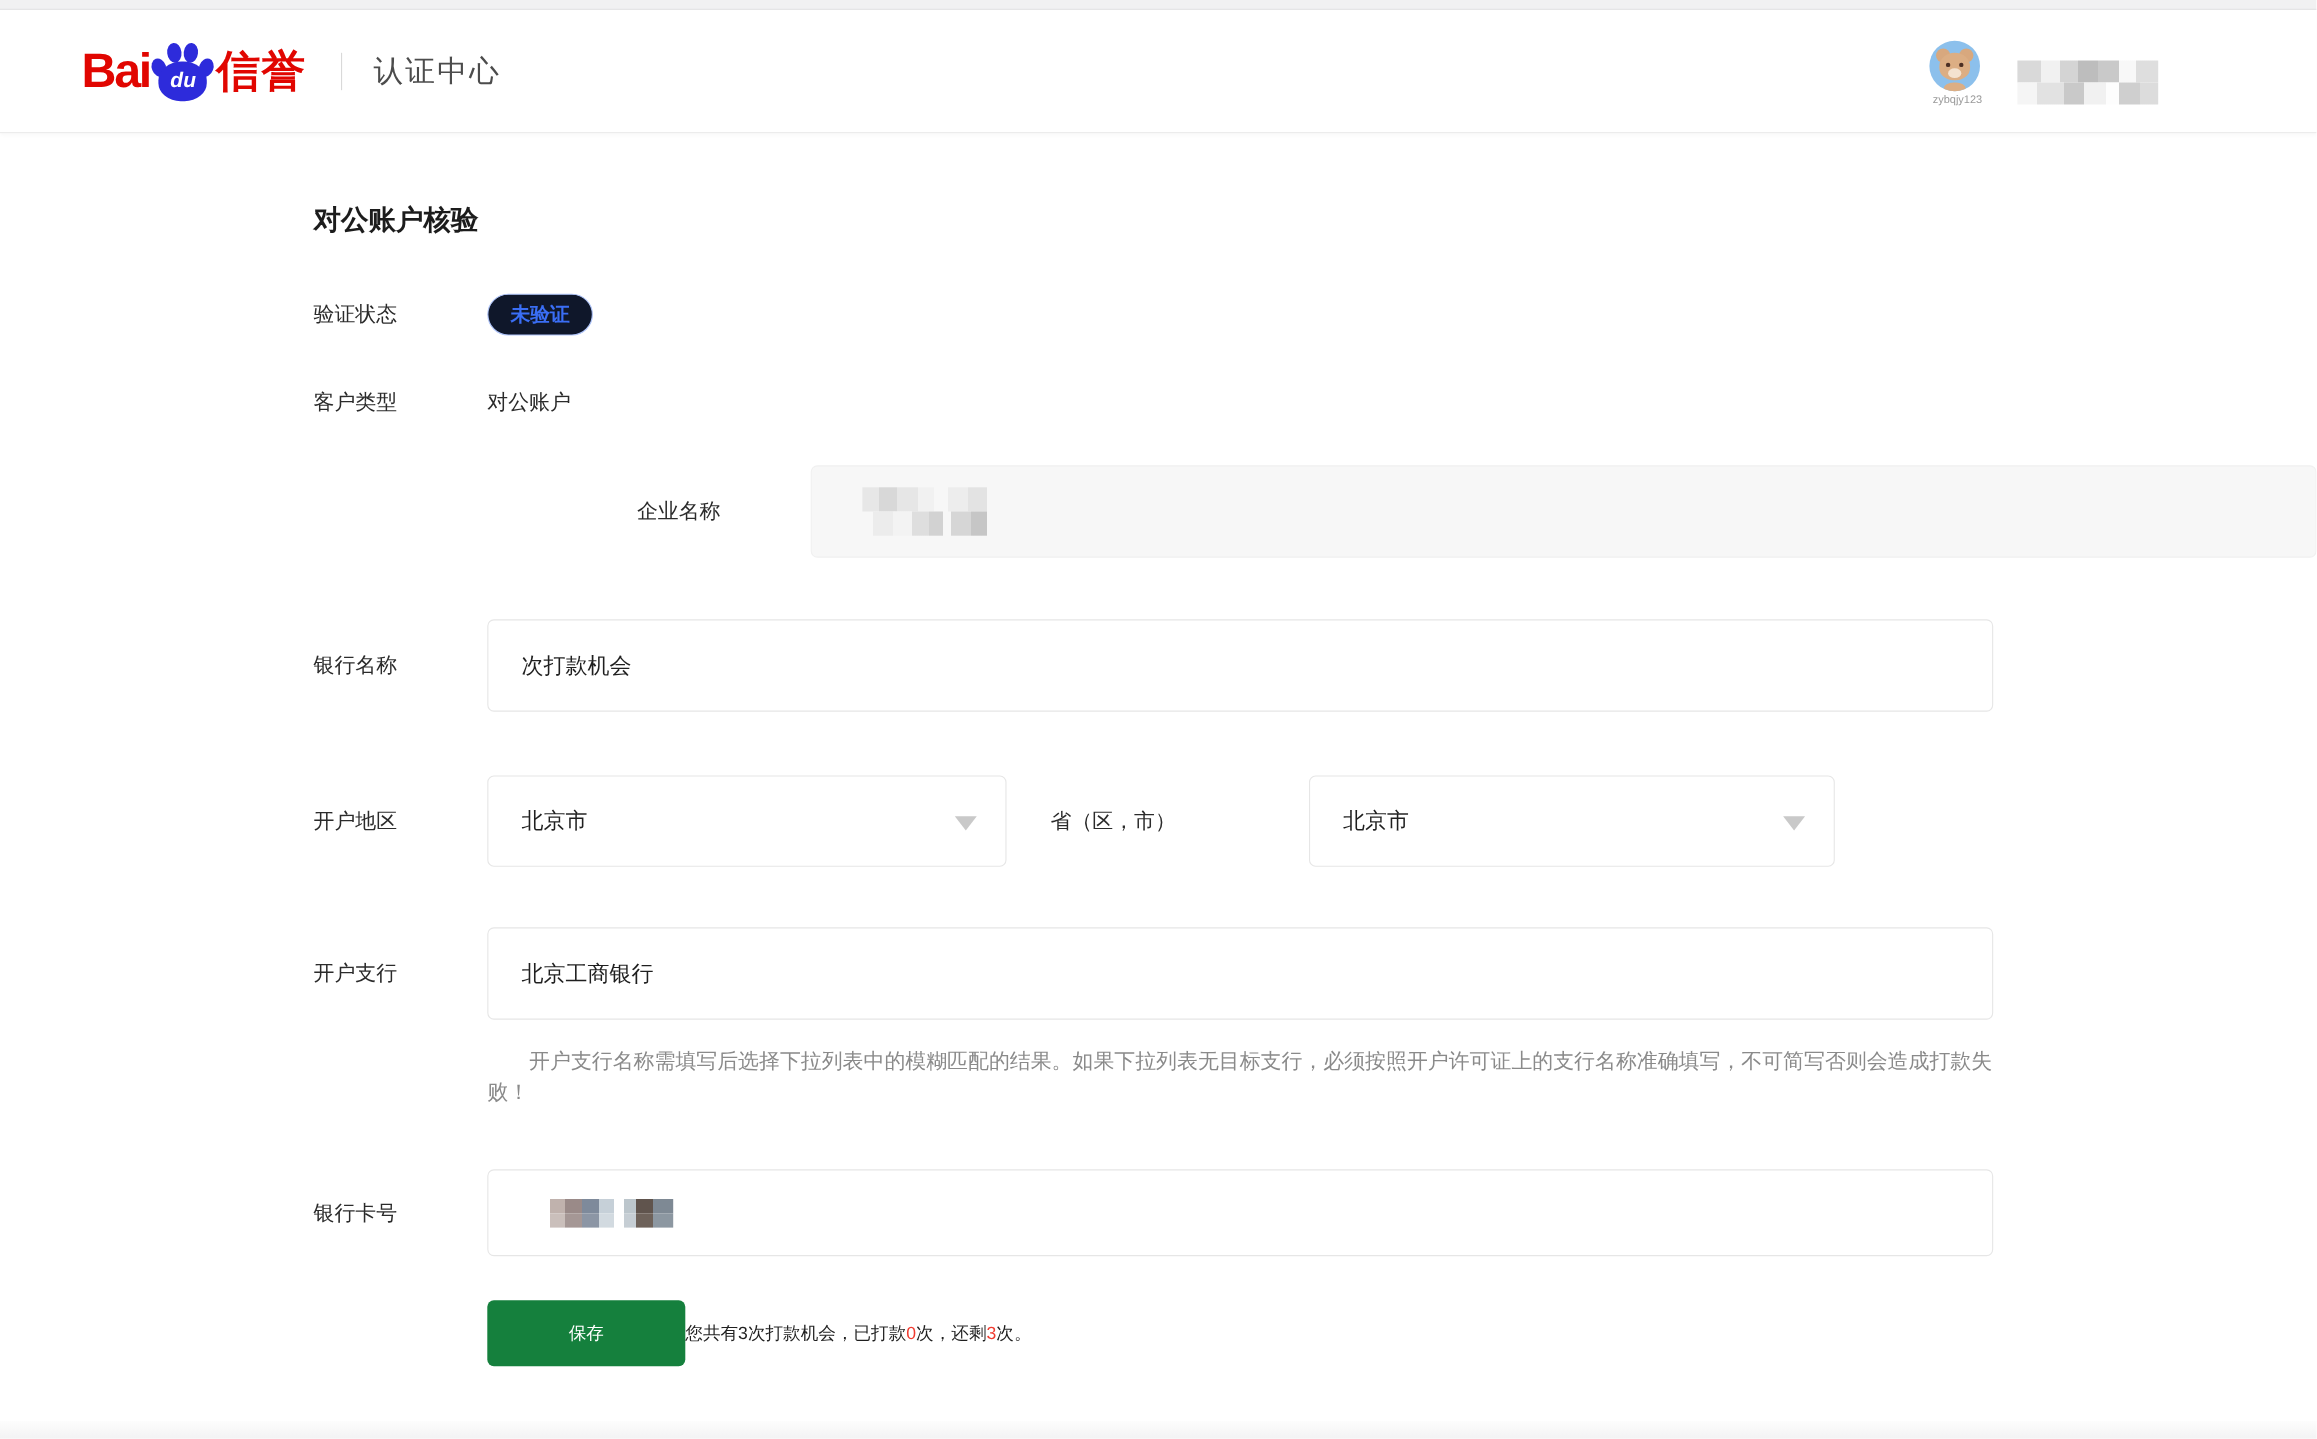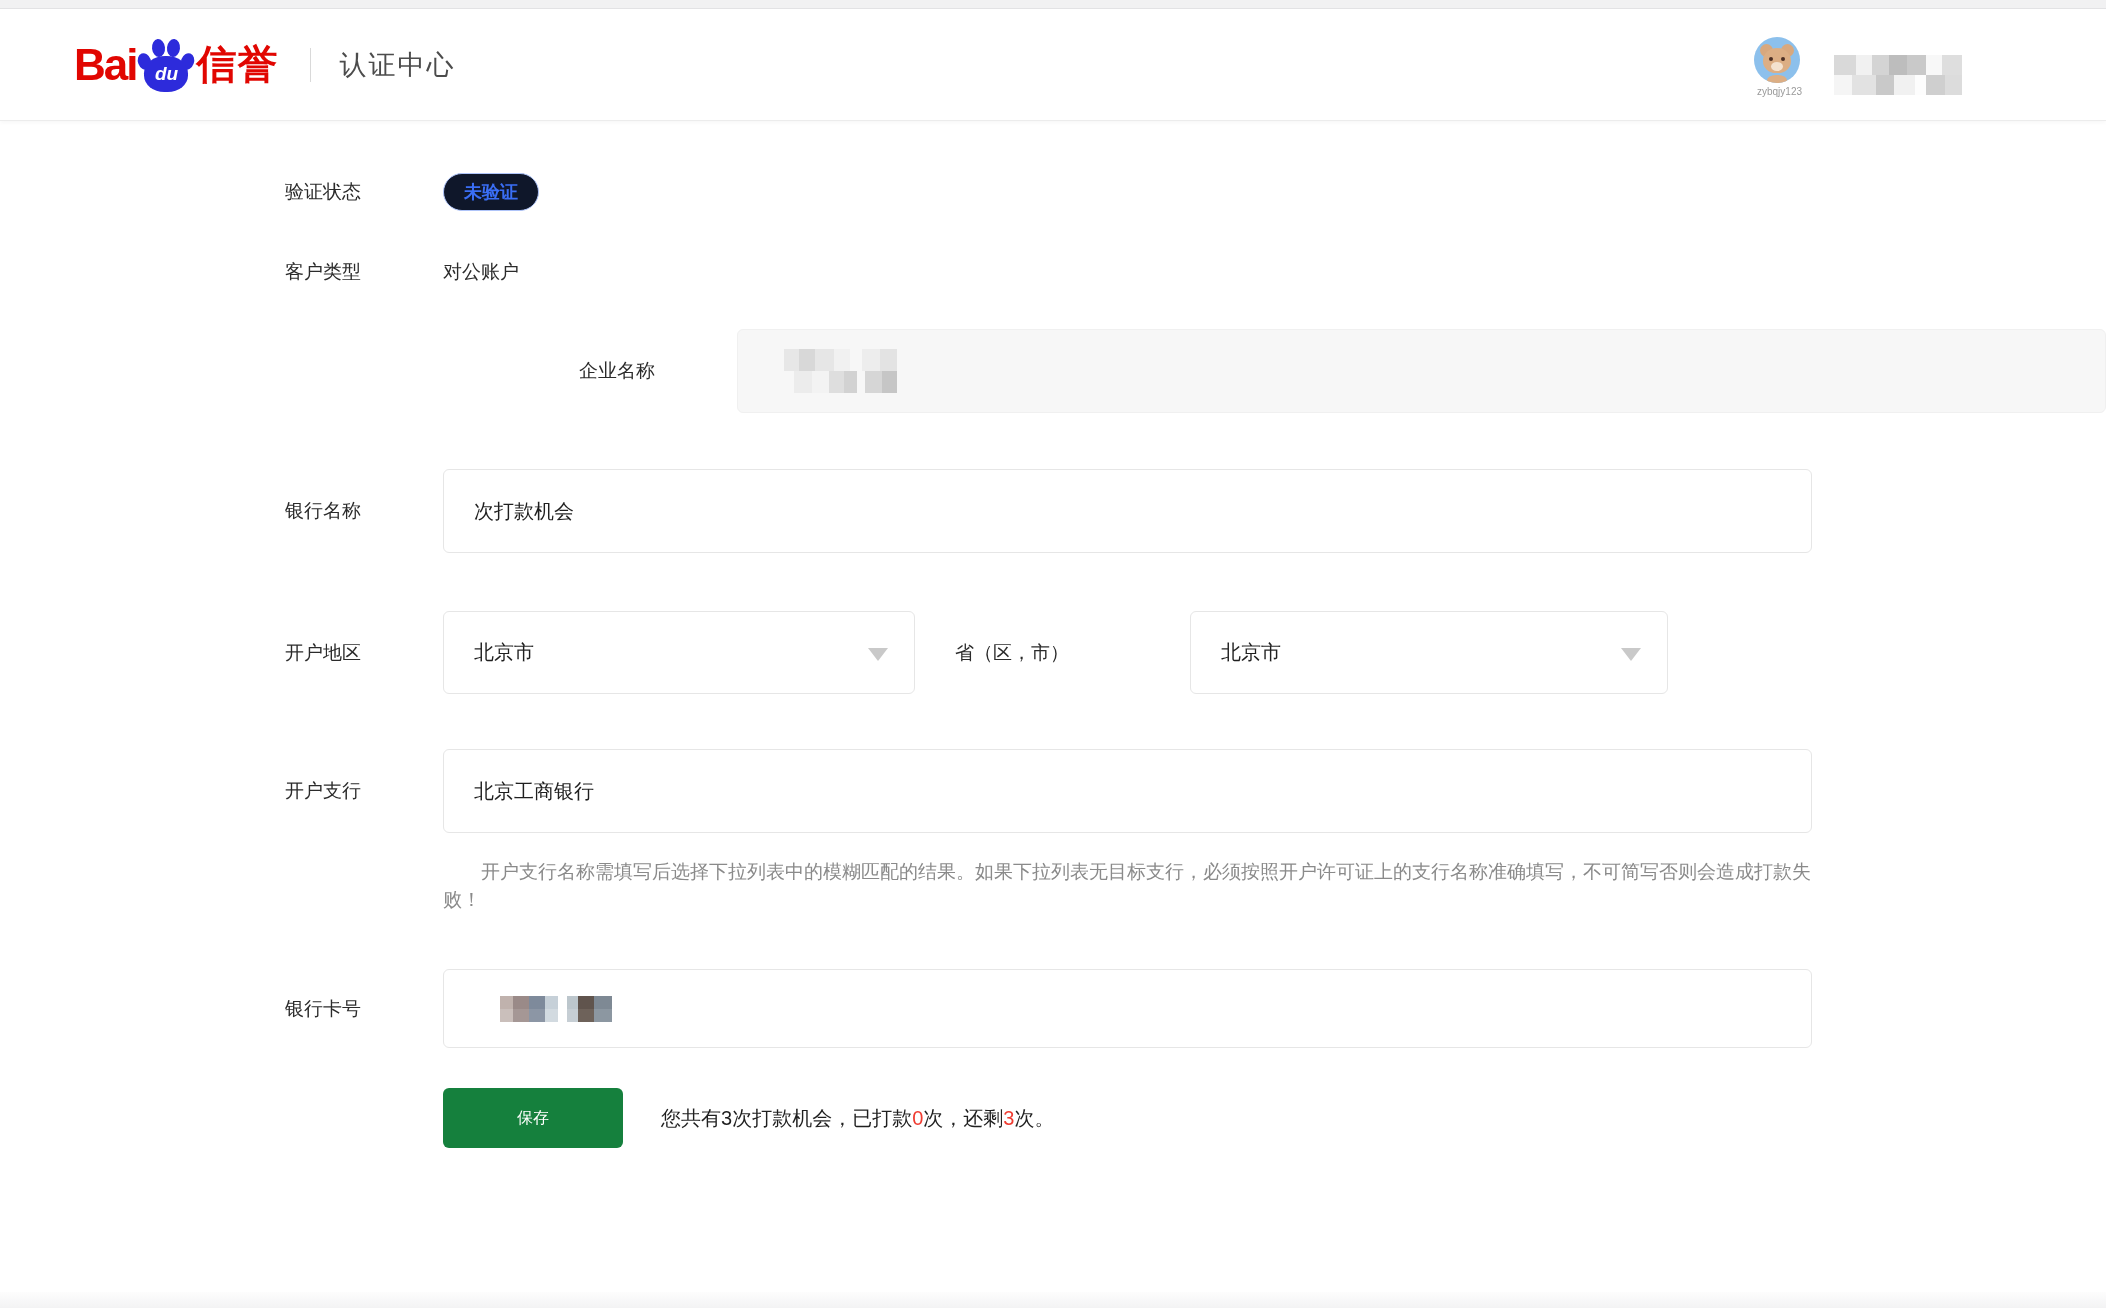--- a/index.html
+++ b/index.html
@@ -98,21 +98,21 @@
   .row-card .finput { height:79px; }
   .redacted-card { width:112px; height:26px; margin-left:26px; }
   .redacted-card .r1 { height:13px;
     background:linear-gradient(90deg,#c0b2ad 0 12%,#9a8a88 12% 26%,#7e8a9b 26% 40%,#c6d0d8 40% 52%,transparent 52% 60%,#bcc6cc 60% 70%,#60544d 70% 84%,#7e8994 84% 100%); }
   .redacted-card .r2 { height:13px;
     background:linear-gradient(90deg,#cabfbb 0 12%,#a59795 12% 26%,#8c96a5 26% 40%,#d2dae0 40% 52%,transparent 52% 60%,#c6ced4 60% 70%,#6e625a 70% 84%,#8c97a1 84% 100%); }
 
   .row-save { margin-top:40px; margin-left:443px; display:flex; align-items:center; }
   .save-btn { width:180px; height:60px; background:#15803d; color:#fff; border:none;
     border-radius:6px; font-size:16px; font-family:inherit; cursor:pointer; }
-  .payment-note { margin-left:38px; font-size:20px; color:#1f1f1f; }
+  .payment-note { font-size:16px; color:#1f1f1f; }
   .payment-note .red { color:#f03b30; }
 
   .footer-strip { position:fixed; left:0; bottom:0; width:100%; height:16px;
     background:linear-gradient(#fdfdfd,#f3f3f4); }
 </style>
 </head>
 <body>
 
 <div class="top-strip"></div>
 
@@ -146,20 +146,21 @@
     </div>
     <div class="username">zybqjy123</div>
   </div>
   <div class="redacted-name">
     <div class="r1"></div>
       <div class="r2"></div>
   </div>
 </div>
 
 <div class="main">
+  <h1 class="page-title">对公账户核验</h1>
 
   <div class="row row-status">
     <div class="flabel">验证状态</div>
     <span class="badge">未验证</span>
   </div>
 
   <div class="row row-customer">
     <div class="flabel">客户类型</div>
     <span class="plain-value">对公账户</span>
   </div>

